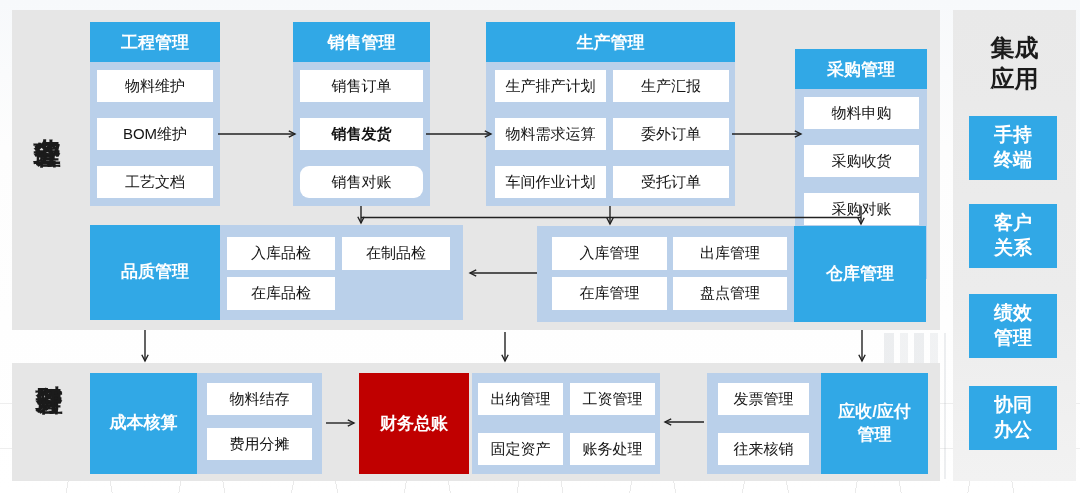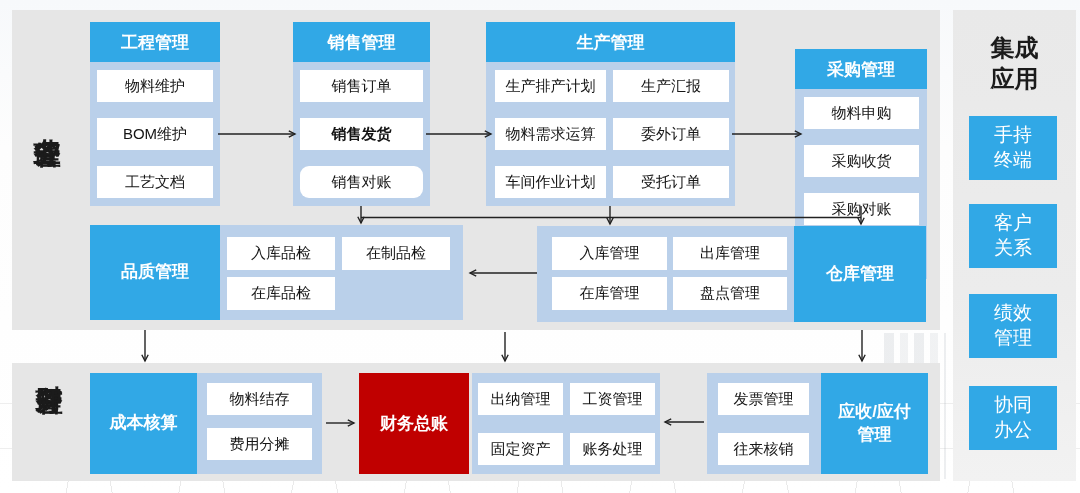--- a/index.html
+++ b/index.html
@@ -47,21 +47,21 @@
   .redbox{
     position:absolute;background:var(--red,#C00000);color:#fff;font-size:17px;font-weight:700;
     display:flex;align-items:center;justify-content:center;z-index:2;
   }
   .int-title{
     position:absolute;z-index:2;color:#1b1b1b;font-size:24px;font-weight:700;
     text-align:center;line-height:1.3;
   }
   .int-box{
     position:absolute;z-index:2;background:var(--blue,#31A8E6);color:#fff;font-size:19px;
-    display:flex;align-items:center;justify-content:center;text-align:center;line-height:1.3;
+    display:flex;align-items:center;justify-content:center;text-align:center;line-height:1.3;font-weight:bold;
   }
   .wrap2{display:inline-block;width:2.15em;}
   .wrap-ar{display:inline-block;max-width:86px;}
   svg.arrows{position:absolute;left:0;top:0;z-index:4;pointer-events:none;}
 </style>
 </head>
 <body>
 
 <div id="stage">
 

